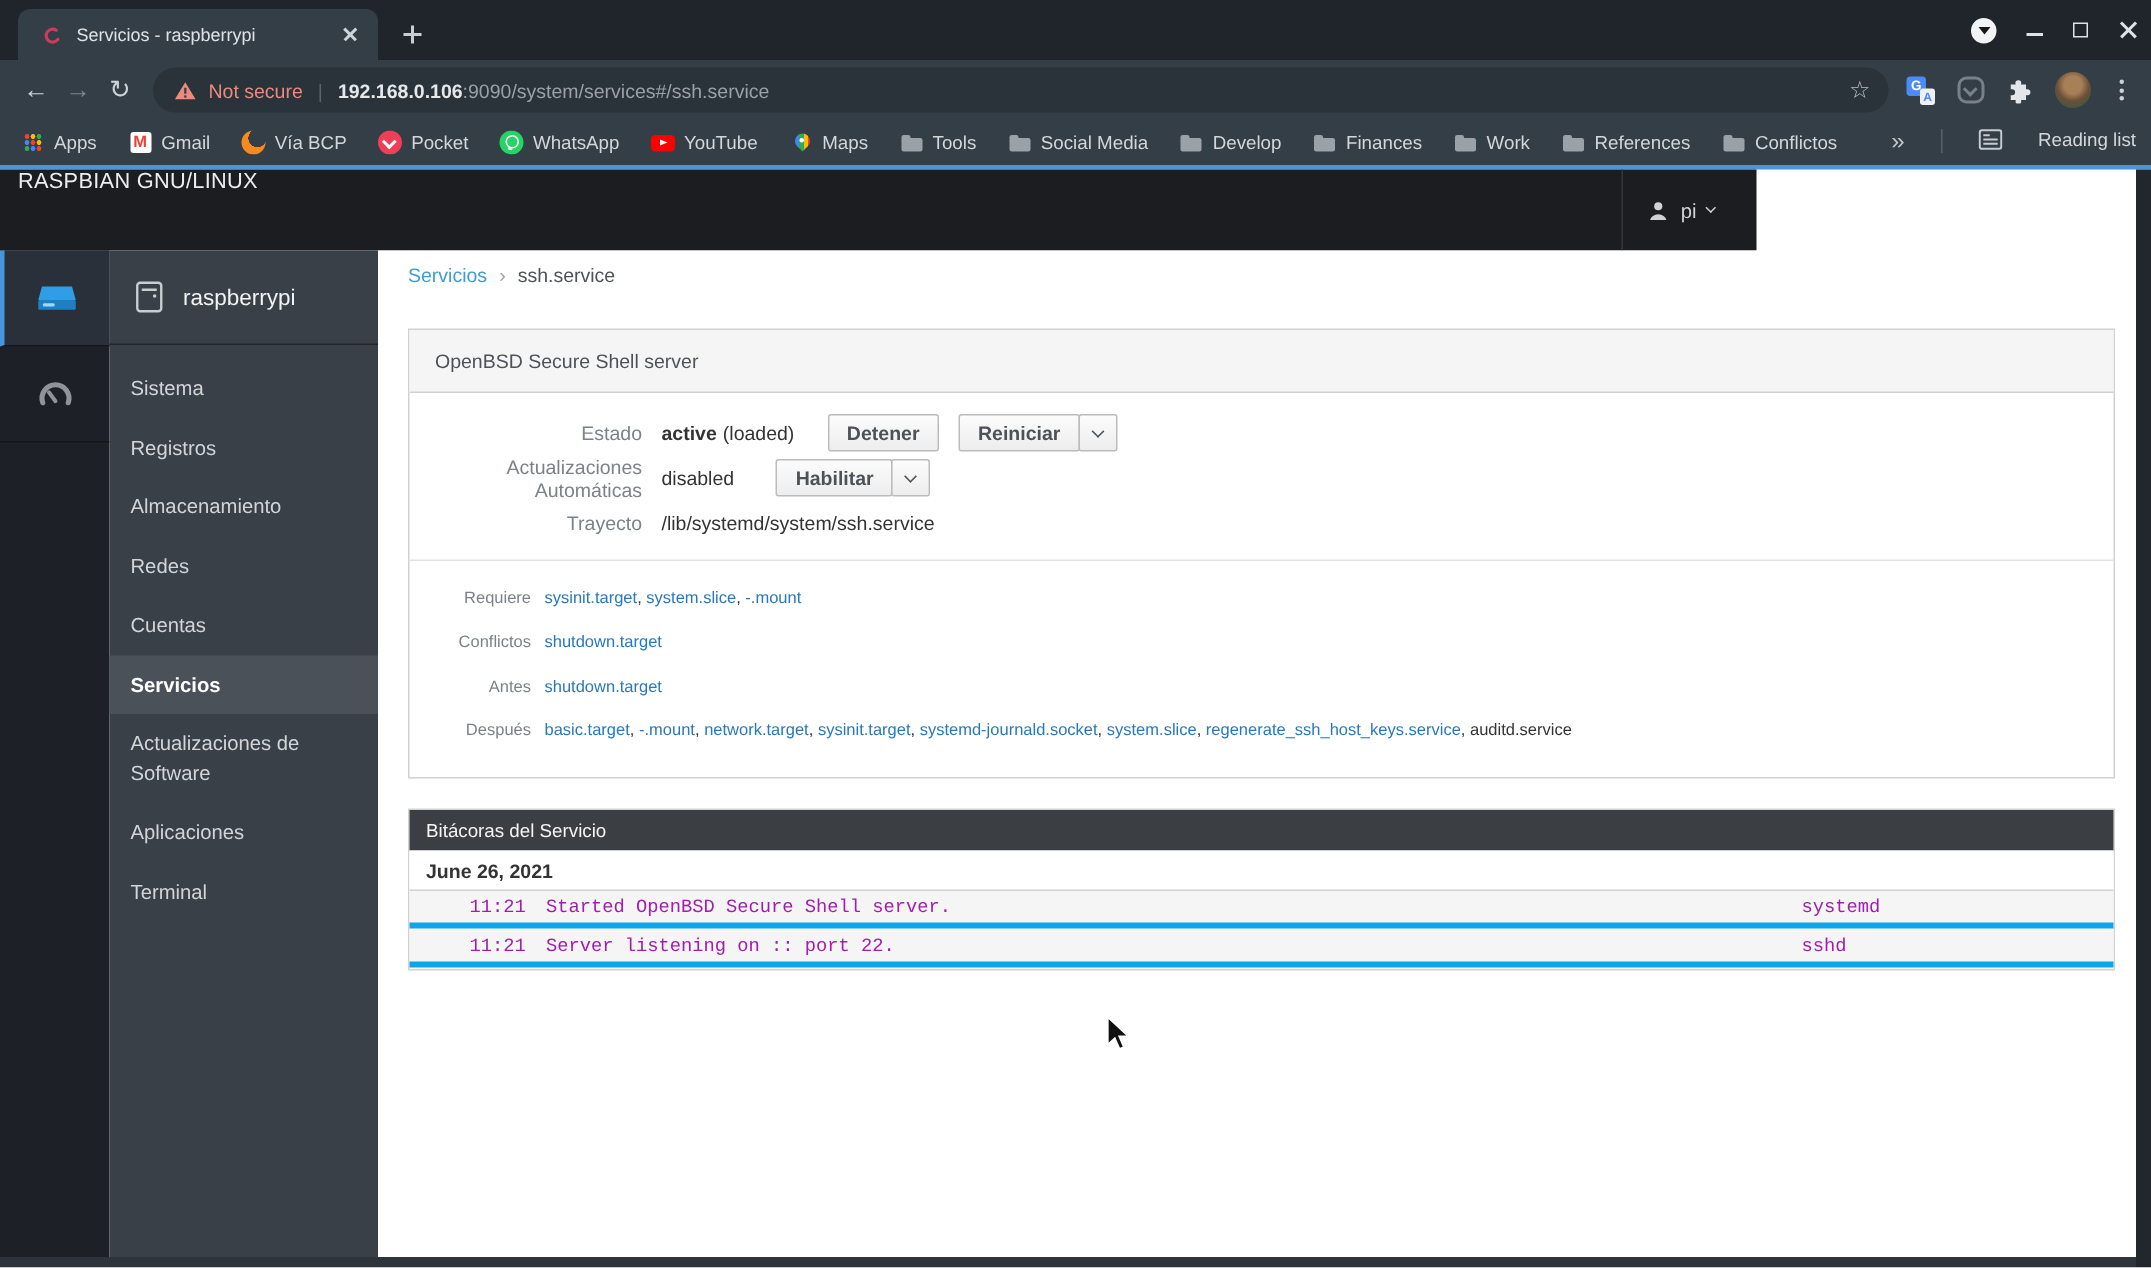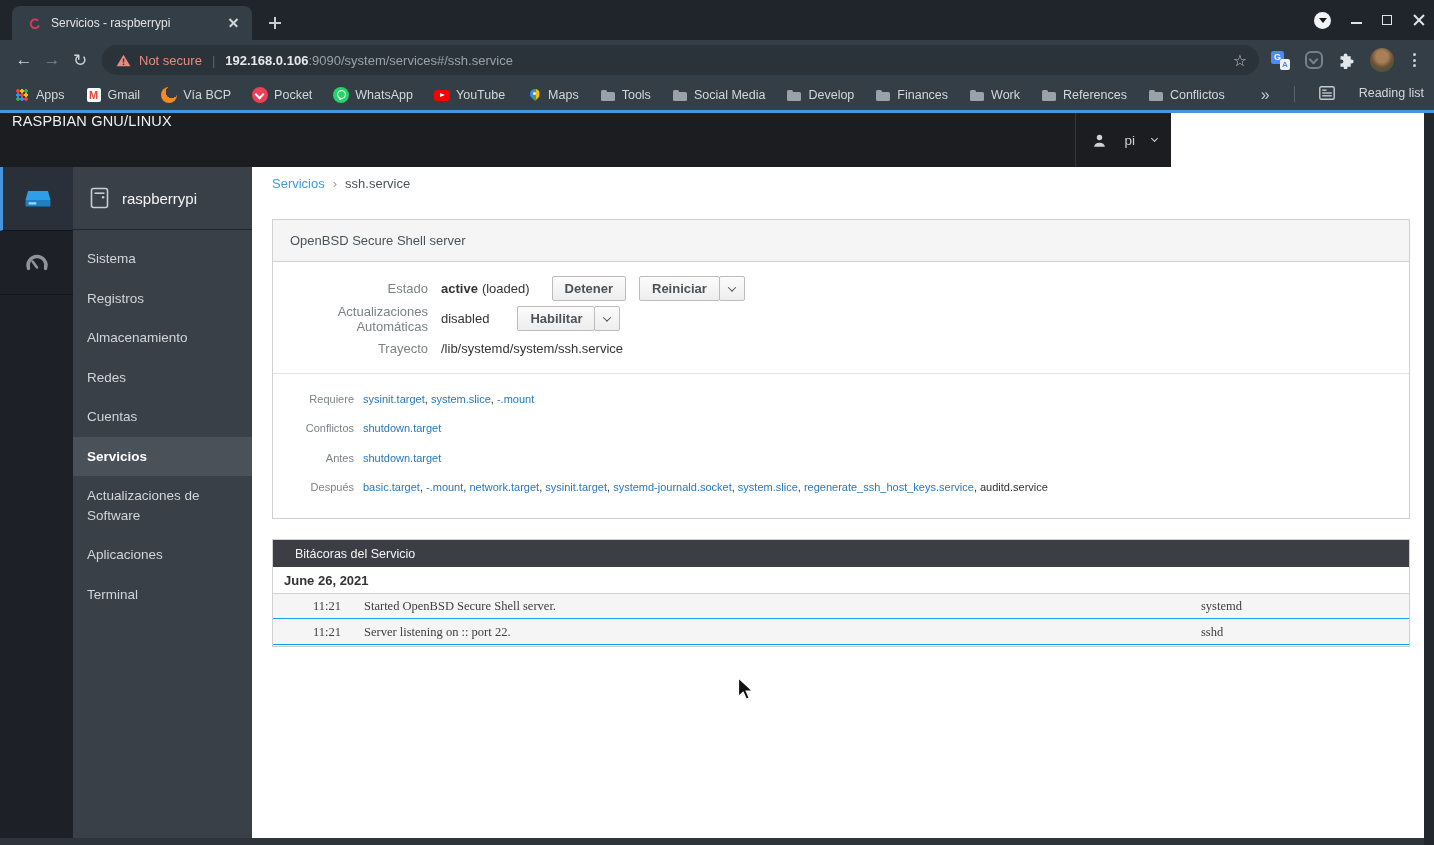--- a/index.html
+++ b/index.html
@@ -97,22 +97,22 @@
   .bm-overflow::before{content:"\00BB";color:#c2c8cd;font-size:16px}
   .bm-divider{width:1px;height:16px;background:#59626a}
   .rl-label{font-size:12.5px;color:#d3d7da;white-space:nowrap}
 
   .blue-line{position:absolute;left:0;top:110px;width:1434px;height:3px;background:var(--c-accent)}
 
   
   .topnav{position:absolute;left:0;top:113px;width:1171px;height:54px;background:var(--c-topnav);
           display:flex;align-items:flex-start}
   .brand{margin-left:12px;font-size:14.5px;color:#ededed;letter-spacing:.2px}
-  .user-menu{margin-left:auto;height:100%;display:flex;align-items:center;gap:17px;
-             border-left:1px solid #33363a;padding:0 14px 0 16px}
+  .user-menu{margin-left:auto;height:100%;display:flex;align-items:center;gap:7px;
+             border-left:1px solid #33363a;padding:0 28px 0 16px}
   .user-label{font-size:13.5px;color:#d0d3d6}
 
   .iconstrip{position:absolute;left:0;top:167px;width:73px;bottom:7px;background:var(--c-strip)}
   .strip-item{height:64px;display:flex;align-items:center;justify-content:center;border-bottom:1px solid #121519}
   .strip-item.active{background:#2a3039;border-left:3px solid var(--c-accent)}
 
   .sidebar{position:absolute;left:73px;top:167px;width:179px;bottom:7px;background:var(--c-sidebar)}
   .host-row{height:63px;display:flex;align-items:center;padding-left:16px;gap:12px;border-bottom:1px solid #23272c}
   .host-name{font-size:15px;color:#f2f3f4}
   .nav-list{padding-top:9px}
@@ -145,26 +145,26 @@
   .chev-light{width:5px;height:5px;border:solid #cfd2d5;border-width:0 1.5px 1.5px 0;transform:rotate(45deg);display:inline-block;margin-top:-3px}
   .hr{border-top:1px solid #e3e3e3;margin:10px 0}
   .rrow{min-height:29.5px;display:flex;align-items:center;font-size:11px}
   .rlabel{width:81px;margin-right:9px;text-align:right;color:#7d8287;flex:0 0 81px}
   .rel{color:var(--c-link);text-decoration:none}
   .rel.plain{color:#333;cursor:default}
   .sep{color:#333;white-space:pre}
 
   .card2{margin-top:20px}
   .logs-head{height:27px;background:var(--c-logshead);color:#f5f5f5;font-size:12.5px;display:flex;
-             align-items:center;padding-left:22px}
+             align-items:center;padding-left:11px}
   .date-row{height:27px;display:flex;align-items:center;padding-left:11px;font-size:13px;font-weight:bold;
             color:#333;border-bottom:1px solid #d1d1d1;background:#fff}
   .log-row{position:relative;height:25px;display:flex;align-items:center;background:#f5f5f5;
-           border-bottom:1px solid #0ea5e9;margin-bottom:1px;cursor:pointer;
-           font-family:Liberation Serif, serif;font-size:12.5px;color:#404040}
+           border-bottom:4px solid #0ea5e9;margin-bottom:1px;cursor:pointer;
+           font-family:Liberation Mono, monospace;font-size:12.5px;color:#a21caf}
   .ltime{margin-left:40px;width:38px;flex:0 0 38px}
   .lmsg{margin-left:13px}
   .lunit{position:absolute;left:928px}
 
   .scroll-strip{position:absolute;right:0;top:113px;width:10px;bottom:0;background:#22272d}
   .bottom-strip{position:absolute;left:0;bottom:0;width:1424px;height:7px;background:#2e343b}
   .cursor{position:absolute;left:737px;top:677px;pointer-events:none}
 </style>
 </head>
 <body>

